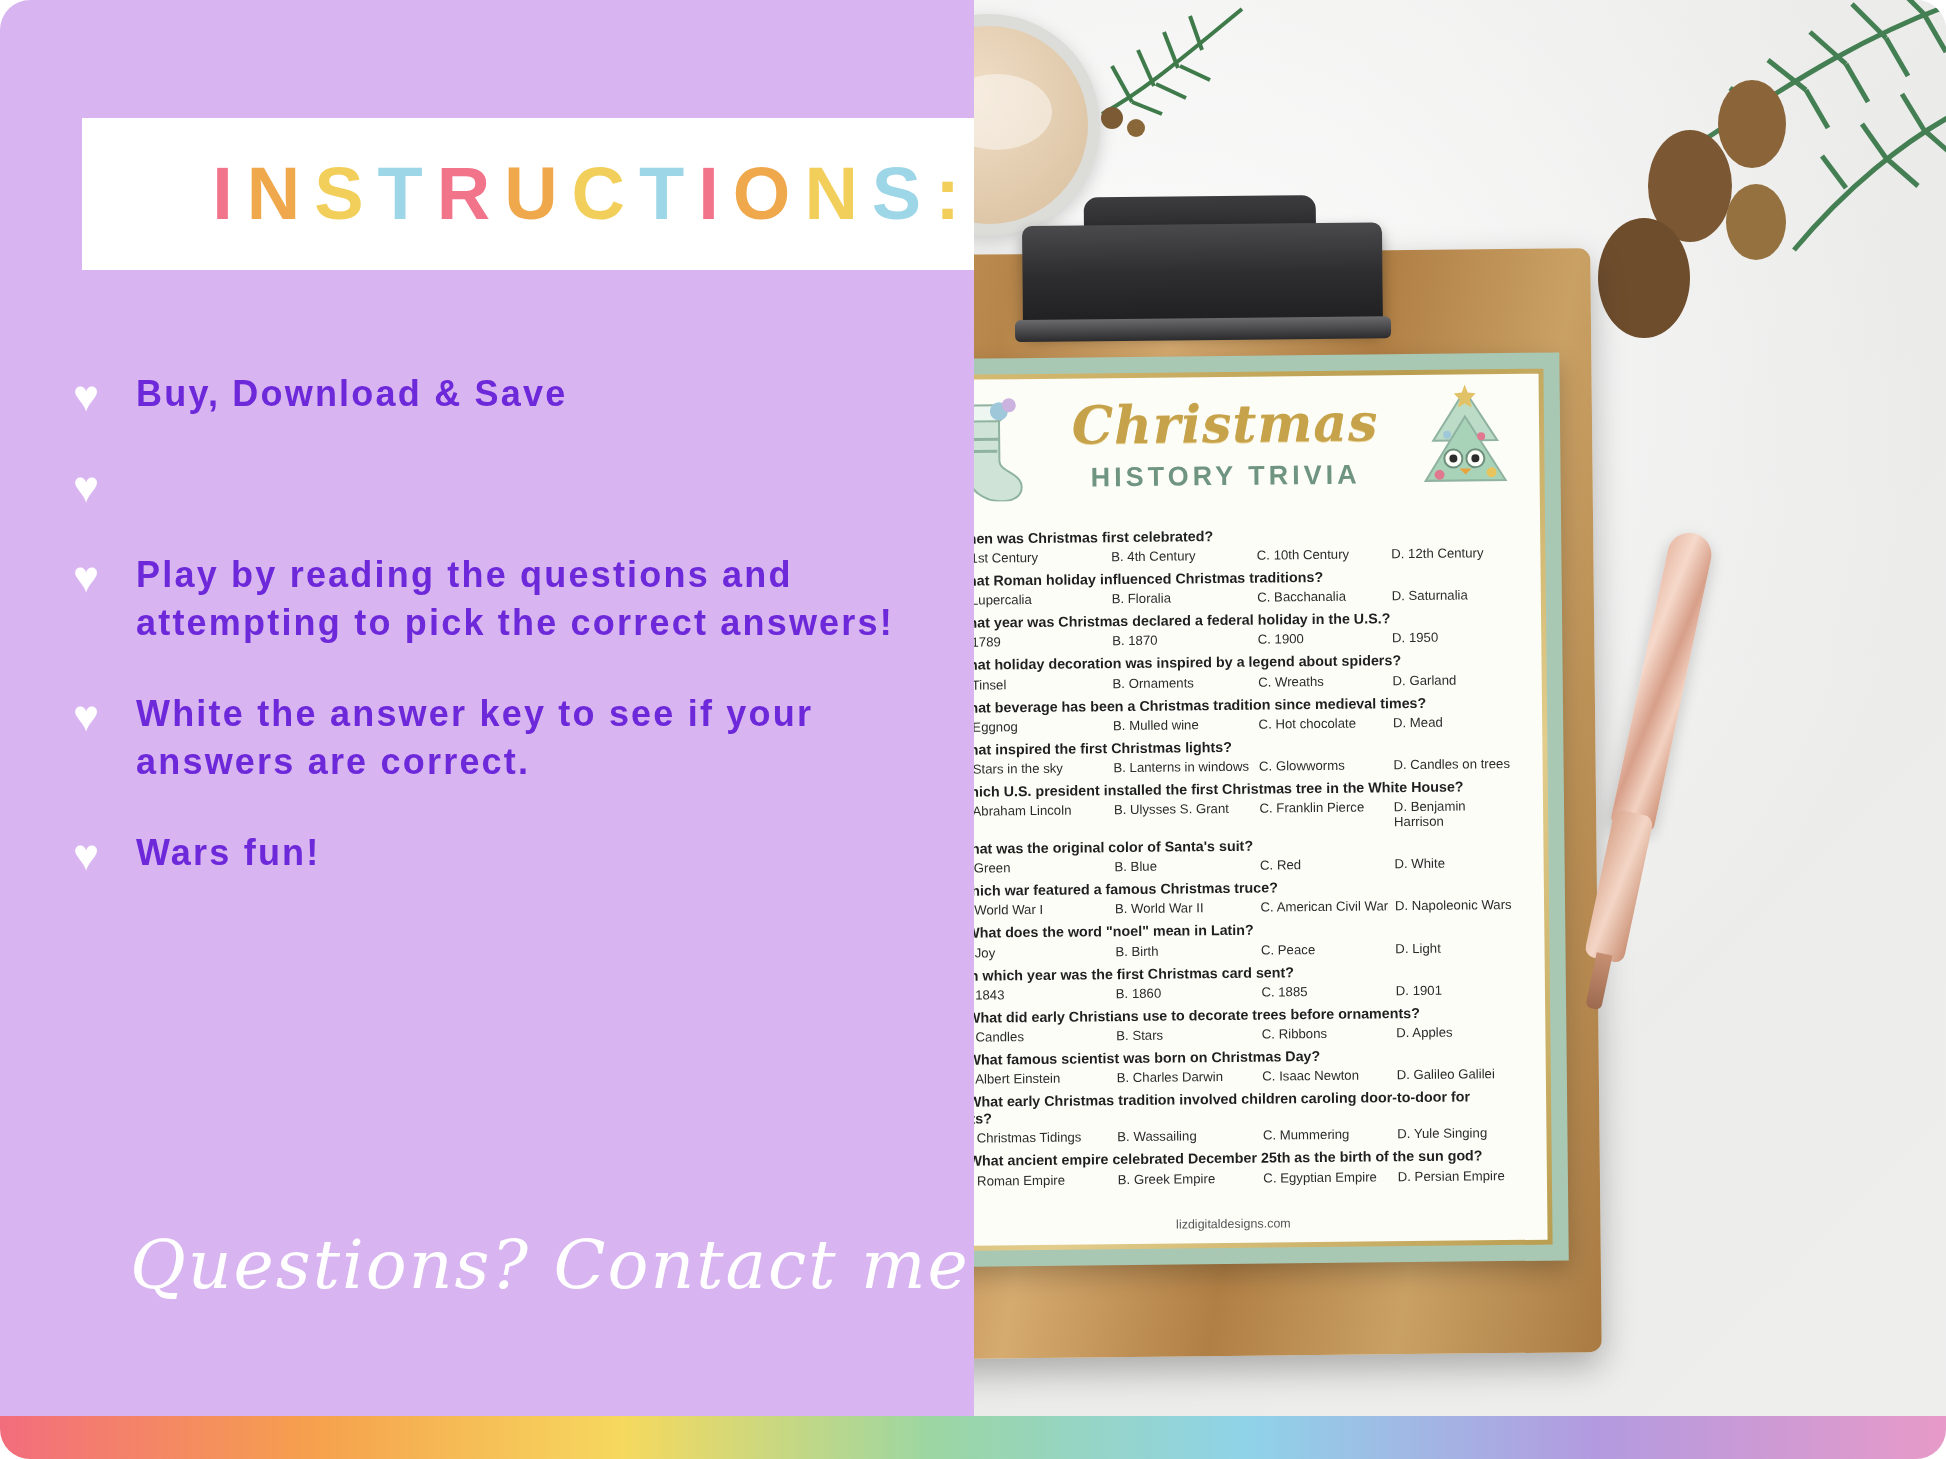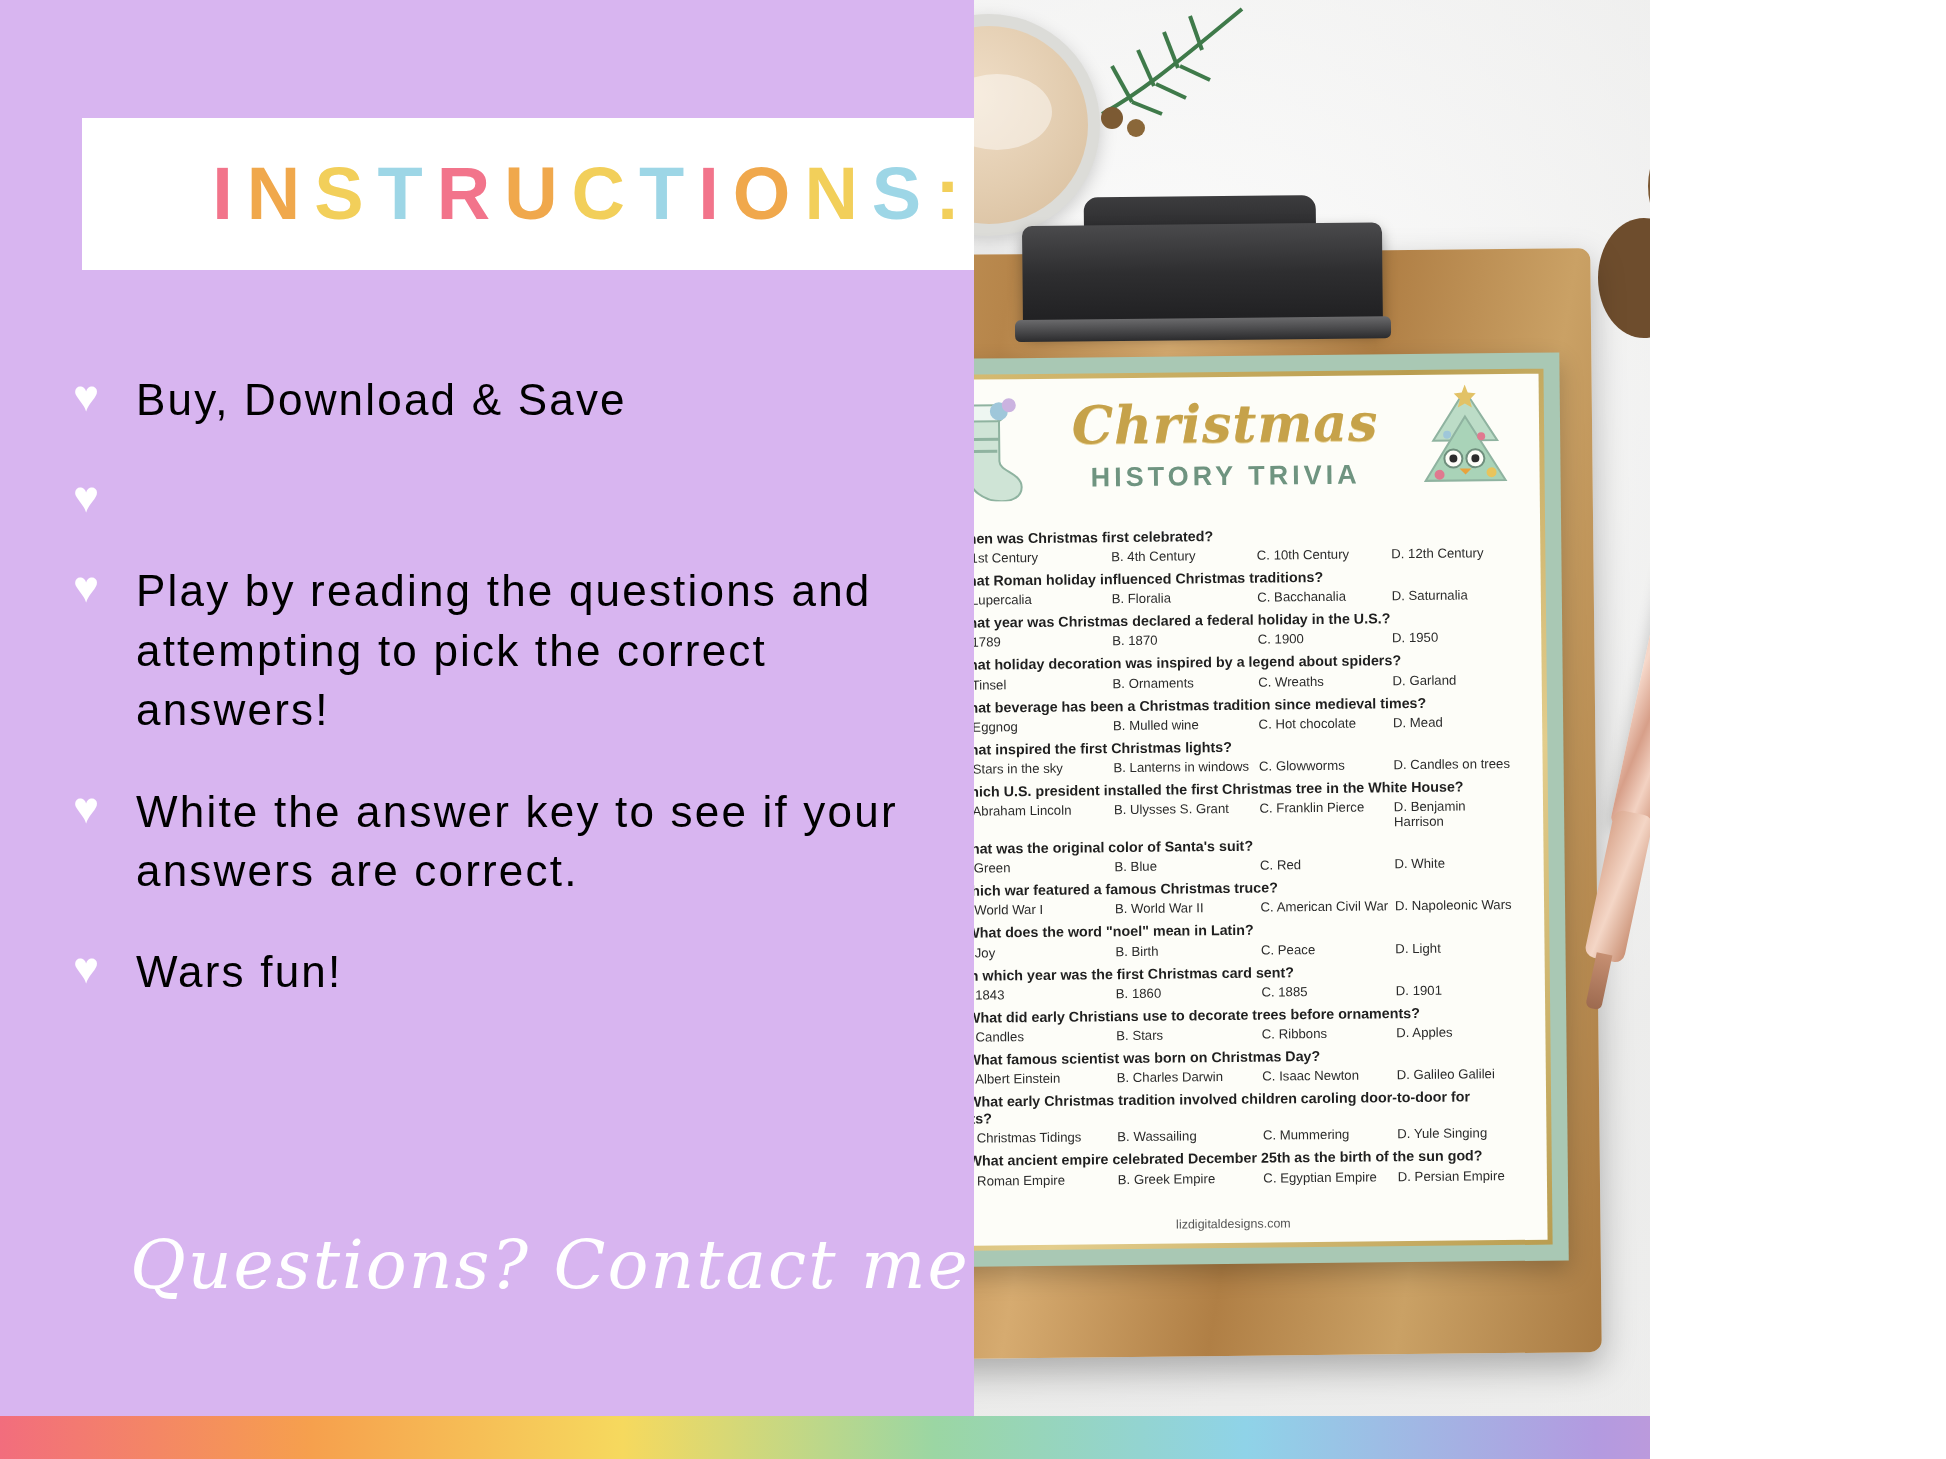--- a/index.html
+++ b/index.html
@@ -8,23 +8,24 @@
   }
   body {
     width: 1946px;
     height: 1459px;
     overflow: hidden;
     font-family: "Liberation Sans", sans-serif;
     background: #ffffff;
   }
   .page {
     position: relative;
-    width: 1650px;
+    width: 1946px;
     height: 1459px;
     overflow: hidden;
+    border-radius: 30px;
   }
 
   
   .left-panel {
     position: absolute;
     left: 0; top: 0;
     width: 974px;
     height: 1416px;
     background: #d8b5f0;
   }
@@ -64,25 +65,26 @@
     width: 52px;
     min-width: 52px;
     margin-right: 24px;
     margin-top: 4px;
     color: #ffffff;
     font-size: 44px;
     line-height: 1;
     text-align: center;
   }
   .bullet-text {
-    font-size: 44px;
+    font-size: 36px;
     line-height: 1.35;
-    color: #000000;
+    color: #6d28d9;
     letter-spacing: 2.2px;
     max-width: 820px;
+    font-weight: bold;
   }
 
   .script-line {
     position: absolute;
     left: 130px;
     top: 1225px;
     font-family: "DejaVu Serif", serif;
     font-style: italic;
     font-size: 68px;
     color: #ffffff;

